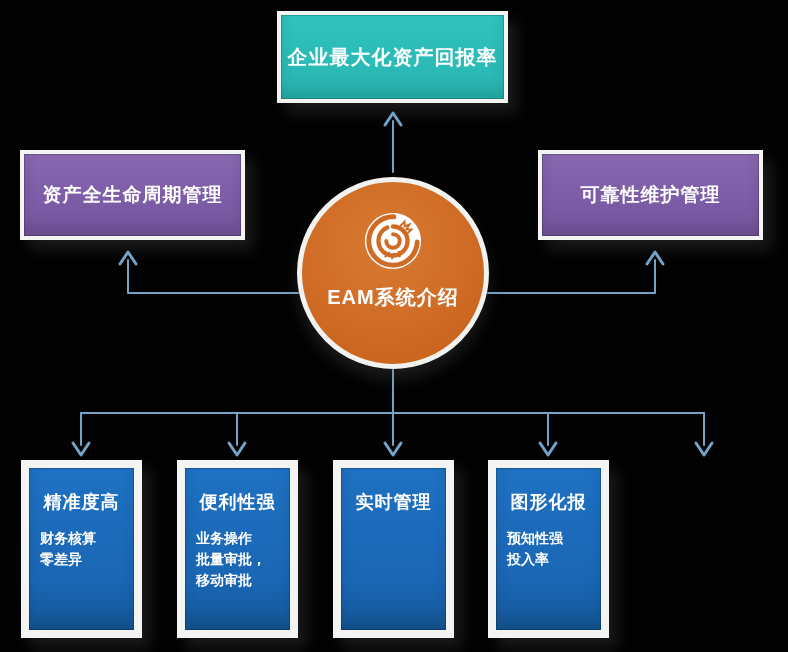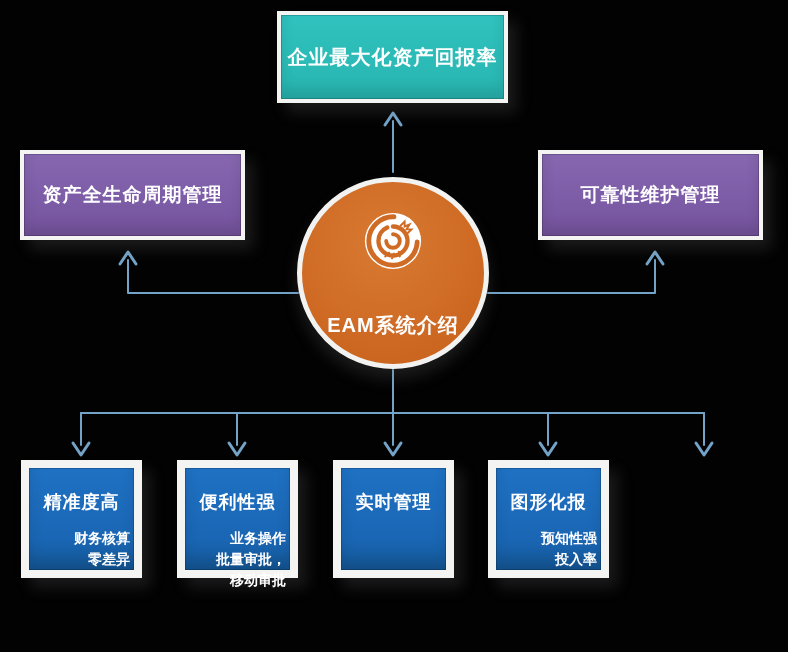--- a/index.html
+++ b/index.html
@@ -37,42 +37,42 @@
 
   
   .hub{
     position:absolute;left:297px;top:177px;
     width:182px;height:182px;
     border:5px solid #f2f2f0;
     border-radius:50%;
     background:radial-gradient(circle at 45% 35%, #d8说7a32 0%, #cf6b25 55%, #c65f18 100%);
     background:radial-gradient(circle at 45% 35%, #d87a32 0%, #cf6b25 55%, #c65f18 100%);
     box-shadow:0 10px 16px rgba(120,120,120,0.22);
-    display:flex;flex-direction:column;align-items:center;gap:28px;
+    display:flex;flex-direction:column;align-items:center;
   }
   .hub .logo{margin-top:28px;width:62px;height:62px;}
   .hub .hub-label{margin-top:12px;font-size:20px;letter-spacing:1px;}
 
   
   .feat{
-    position:absolute;top:460px;width:121px;height:118px;
+    position:absolute;top:460px;width:121px;height:178px;
     background:#f4f4f2;padding:8px;box-sizing:border-box;
     box-shadow:9px 10px 14px rgba(125,125,125,0.20);
   }
   .feat .fill{
     flex-direction:column;align-items:stretch;justify-content:flex-start;
     background:linear-gradient(180deg,#1f71c3 0%,#1a66b4 70%,#145898 100%);
   }
   .feat .feat-title{
     margin-top:22px;text-align:center;font-size:18px;letter-spacing:1px;
   }
   .feat .feat-body{
     margin-top:14px;padding:0 4px 0 11px;
     font-size:14px;line-height:1.5;
-    white-space:pre-line;text-align:right;
+    white-space:pre-line;text-align:left;
   }
   .f1{left:21px;} .f2{left:177px;} .f3{left:333px;} .f4{left:488px;} .f5{left:644px;}
 
   .arrows{position:absolute;left:0;top:0;width:788px;height:652px;pointer-events:none;}
   .arrows path{fill:none;stroke-linecap:round;stroke-linejoin:round;}
 </style>
 </head>
 <body>
 
 <div class="stage">

